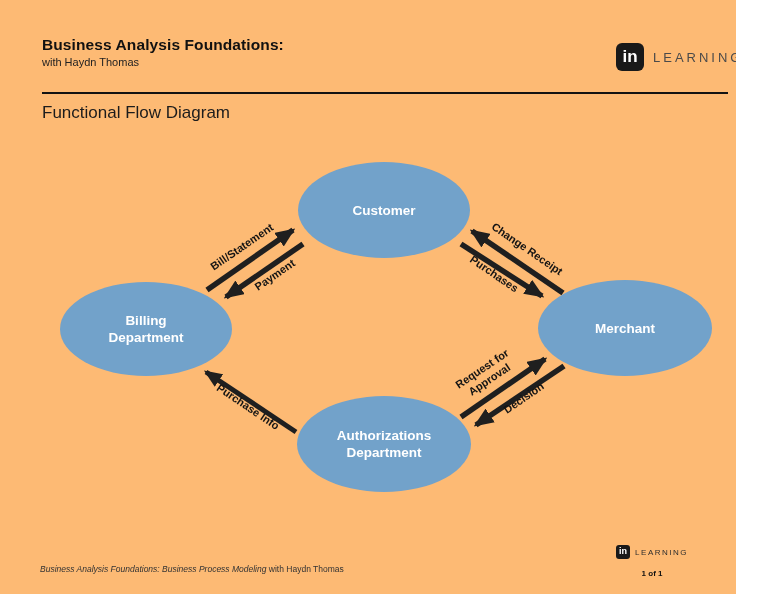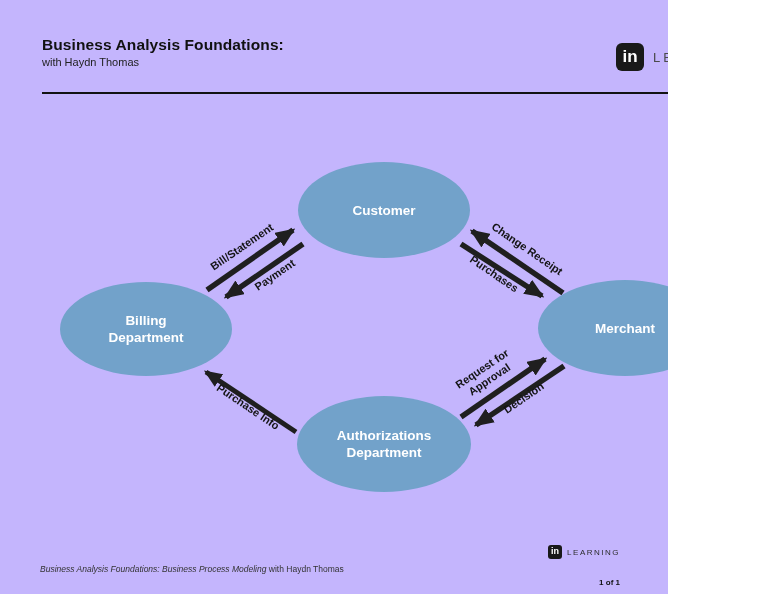--- a/index.html
+++ b/index.html
@@ -1,17 +1,17 @@
 <!DOCTYPE html>
 <html><head>
 <meta charset="utf-8">
 <style>
   html,body { margin:0; padding:0; background:#ffffff; }
   .page {
-    position:relative; width:668px; height:594px; background:#c4b5fd;
+    position:relative; width:736px; height:594px; background:#fdba74;
     font-family:"Liberation Sans", sans-serif; overflow:hidden;
   }
 
   
   .header-left { position:absolute; left:42px; top:37px; }
   .course-title { font-size:15.5px; font-weight:bold; color:#111; line-height:16px; letter-spacing:0.1px; }
   .course-author { font-size:11px; color:#222; margin-top:3px; }
   .header-logo { position:absolute; left:616px; top:43px; display:flex; align-items:center; gap:9px; }
   .li-badge {
     width:28px; height:28px; background:#191919; border-radius:6px;
@@ -34,21 +34,21 @@
   .footer-left .it { font-style:italic; }
   .footer-right { position:absolute; right:48px; top:545px; text-align:right; }
   .footer-logo-row { display:flex; align-items:center; gap:5px; justify-content:flex-end; }
   .li-badge-sm {
     width:14px; height:14px; background:#191919; border-radius:3px;
     display:flex; align-items:center; justify-content:center;
     color:#fff; font-weight:bold; font-size:9px; line-height:1;
     padding-bottom:1px; box-sizing:border-box;
   }
   .li-brand-sm { font-size:8px; letter-spacing:1.5px; color:#2d2d2d; }
-  .footer-page { font-size:8px; color:#111; margin-top:19px; font-weight:bold; }
+  .footer-page { font-size:8px; color:#111; margin-top:10px; font-weight:bold;text-align:center; }
 </style>
 </head>
 <body>
 
 <div class="page">
 
   <div class="header-left">
     <div class="course-title">
       <div>Business Analysis Foundations:</div>
     </div>
@@ -56,20 +56,21 @@
   </div>
 
   <div class="header-logo">
     <span class="li-badge">
         <span>in</span>
       </span>
     <span class="li-brand">LEARNING</span>
   </div>
 
   <div class="rule"></div>
+  <div class="slide-title">Functional Flow Diagram</div>
 
   <svg class="diagram" viewBox="0 0 768 594">
     <defs>
       <marker id="ah" markerWidth="3.6" markerHeight="3" refX="3.1" refY="1.5" orient="auto" markerUnits="strokeWidth">
         <path d="M0,0 L3.6,1.5 L0,3 Z" fill="#1f1f1f"></path>
       </marker>
     </defs>
 
     <line x1="207" y1="290" x2="293" y2="230" stroke-width="5.5" marker-end="url(#ah)" stroke="#1f1f1f"></line>
     <line x1="303" y1="244" x2="226" y2="297" stroke-width="5.5" marker-end="url(#ah)" stroke="#1f1f1f"></line>

